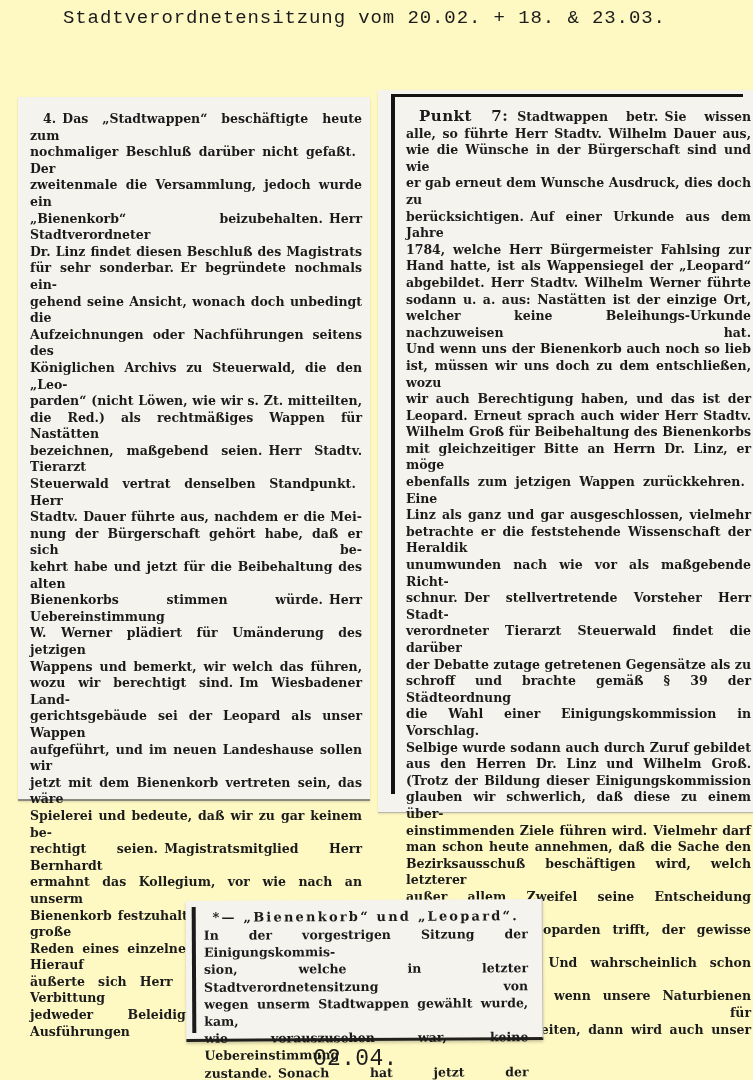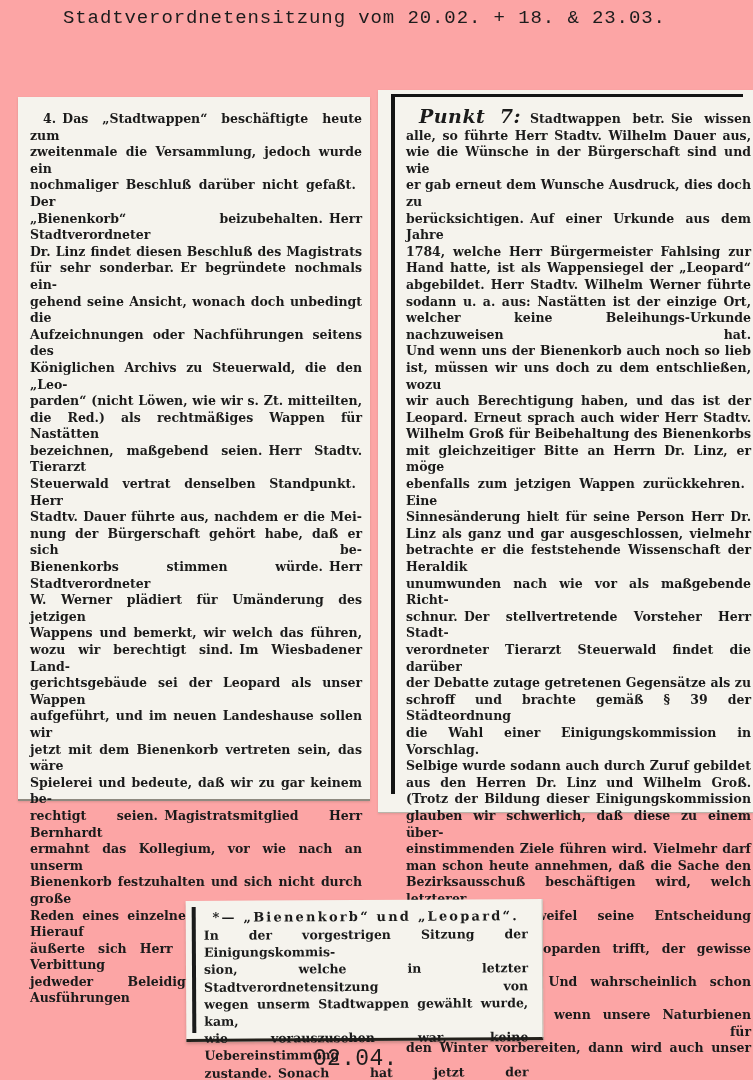--- a/index.html
+++ b/index.html
@@ -1,19 +1,19 @@
 <!DOCTYPE html>
 <html><head>
 <meta charset="utf-8">
 <style>
   html,body{margin:0;padding:0;}
   body{width:753px;height:1080px;background:#f0eee9;position:relative;overflow:hidden;
        font-family:"DejaVu Serif", serif;}
   .page{position:absolute;inset:0;width:753px;height:1080px;background:
-        #fca5a5;}
+        #fef9c3;}
   
   .typed{position:absolute;font-family:"Liberation Mono", monospace;color:#1c1c1c;
          white-space:nowrap;}
   .typed-header{left:63px;top:7px;font-size:19px;letter-spacing:0.9px;}
   .typed-footer{left:313px;top:1046px;font-size:23px;letter-spacing:0.3px;}
   
   .clip{position:absolute;background:#f5f3ed;color:#1c1c1c;}
   .fraktur{font-family:"DejaVu Serif", serif;font-weight:bold;font-size:12.5px;
            line-height:16.6px;color:#1b1b1b;}
   .clip-left{left:18px;top:97px;width:352px;height:702px;
@@ -28,47 +28,48 @@
                border-bottom:3px solid #23201b;border-right:1px solid #c2beb4;
                box-shadow:0 2px 3px rgba(60,55,45,.25);transform:rotate(-0.3deg);}
   .clip-bottom .rule-vert2{position:absolute;left:6px;top:6px;width:4px;height:126px;background:#1a1a1a;}
   .clip-bottom .clip-text{position:absolute;left:18px;top:8px;width:324px;}
   .clip-heading{font-size:13px;letter-spacing:2.2px;text-align:center;line-height:18px;
                 white-space:nowrap;}
   
   .line{text-align:justify;text-align-last:justify;min-height:16.6px;}
   .line.first{text-indent:13px;}
   .clip-bottom .line{line-height:17.2px;min-height:17.2px;}
-  .lead{font-size:19px;letter-spacing:0.5px;margin-right:9px;font-style:italic;}
+  .lead{font-size:15px;letter-spacing:0.5px;margin-right:9px;}
 </style>
 </head>
 <body>
 
 <div class="page">
 
   <div class="typed typed-header">Stadtverordnetensitzung vom 20.02. + 18. &amp; 23.03.</div>
 
   <div class="clip clip-left fraktur">
     <div class="clip-text">
         <div class="line first">4. Das „Stadtwappen“ beschäftigte heute zum</div>
+        <div class="line">nochmaliger Beschluß darüber nicht gefaßt. Der</div>
         <div class="line">zweitenmale die Versammlung, jedoch wurde ein</div>
-        <div class="line">nochmaliger Beschluß darüber nicht gefaßt. Der</div>
         <div class="line">„Bienenkorb“ beizubehalten. Herr Stadtverordneter</div>
         <div class="line">Dr. Linz findet diesen Beschluß des Magistrats</div>
         <div class="line">für sehr sonderbar. Er begründete nochmals ein-</div>
         <div class="line">gehend seine Ansicht, wonach doch unbedingt die</div>
         <div class="line">Aufzeichnungen oder Nachführungen seitens des</div>
         <div class="line">Königlichen Archivs zu Steuerwald, die den „Leo-</div>
         <div class="line">parden“ (nicht Löwen, wie wir s. Zt. mitteilten,</div>
         <div class="line">die Red.) als rechtmäßiges Wappen für Nastätten</div>
         <div class="line">bezeichnen, maßgebend seien. Herr Stadtv. Tierarzt</div>
         <div class="line">Steuerwald vertrat denselben Standpunkt. Herr</div>
         <div class="line">Stadtv. Dauer führte aus, nachdem er die Mei-</div>
         <div class="line">nung der Bürgerschaft gehört habe, daß er sich be-</div>
-        <div class="line">Bienenkorbs stimmen würde. Herr Stadtverordneter</div>
+        <div class="line">kehrt habe und jetzt für die Beibehaltung des alten</div>
+        <div class="line">Bienenkorbs stimmen würde. Herr Uebereinstimmung</div>
         <div class="line">W. Werner plädiert für Umänderung des jetzigen</div>
         <div class="line">Wappens und bemerkt, wir welch das führen,</div>
         <div class="line">wozu wir berechtigt sind. Im Wiesbadener Land-</div>
         <div class="line">gerichtsgebäude sei der Leopard als unser Wappen</div>
         <div class="line">aufgeführt, und im neuen Landeshause sollen wir</div>
         <div class="line">jetzt mit dem Bienenkorb vertreten sein, das wäre</div>
         <div class="line">Spielerei und bedeute, daß wir zu gar keinem be-</div>
         <div class="line">rechtigt seien. Magistratsmitglied Herr Bernhardt</div>
         <div class="line">ermahnt das Kollegium, vor wie nach an unserm</div>
         <div class="line">Bienenkorb festzuhalten und sich nicht durch große</div>
@@ -92,21 +93,20 @@
         <div class="line">abgebildet. Herr Stadtv. Wilhelm Werner führte</div>
         <div class="line">sodann u. a. aus: Nastätten ist der einzige Ort,</div>
         <div class="line">welcher keine Beleihungs-Urkunde nachzuweisen hat.</div>
         <div class="line">Und wenn uns der Bienenkorb auch noch so lieb</div>
         <div class="line">ist, müssen wir uns doch zu dem entschließen, wozu</div>
         <div class="line">wir auch Berechtigung haben, und das ist der</div>
         <div class="line">Leopard. Erneut sprach auch wider Herr Stadtv.</div>
         <div class="line">Wilhelm Groß für Beibehaltung des Bienenkorbs</div>
         <div class="line">mit gleichzeitiger Bitte an Herrn Dr. Linz, er möge</div>
         <div class="line">ebenfalls zum jetzigen Wappen zurückkehren. Eine</div>
-        <div class="line">Sinnesänderung hielt für seine Person Herr Dr.</div>
         <div class="line">Linz als ganz und gar ausgeschlossen, vielmehr</div>
         <div class="line">betrachte er die feststehende Wissenschaft der Heraldik</div>
         <div class="line">unumwunden nach wie vor als maßgebende Richt-</div>
         <div class="line">schnur. Der stellvertretende Vorsteher Herr Stadt-</div>
         <div class="line">verordneter Tierarzt Steuerwald findet die darüber</div>
         <div class="line">der Debatte zutage getretenen Gegensätze als zu</div>
         <div class="line">schroff und brachte gemäß § 39 der Städteordnung</div>
         <div class="line">die Wahl einer Einigungskommission in Vorschlag.</div>
         <div class="line">Selbige wurde sodann auch durch Zuruf gebildet</div>
         <div class="line">aus den Herren Dr. Linz und Wilhelm Groß.</div>

